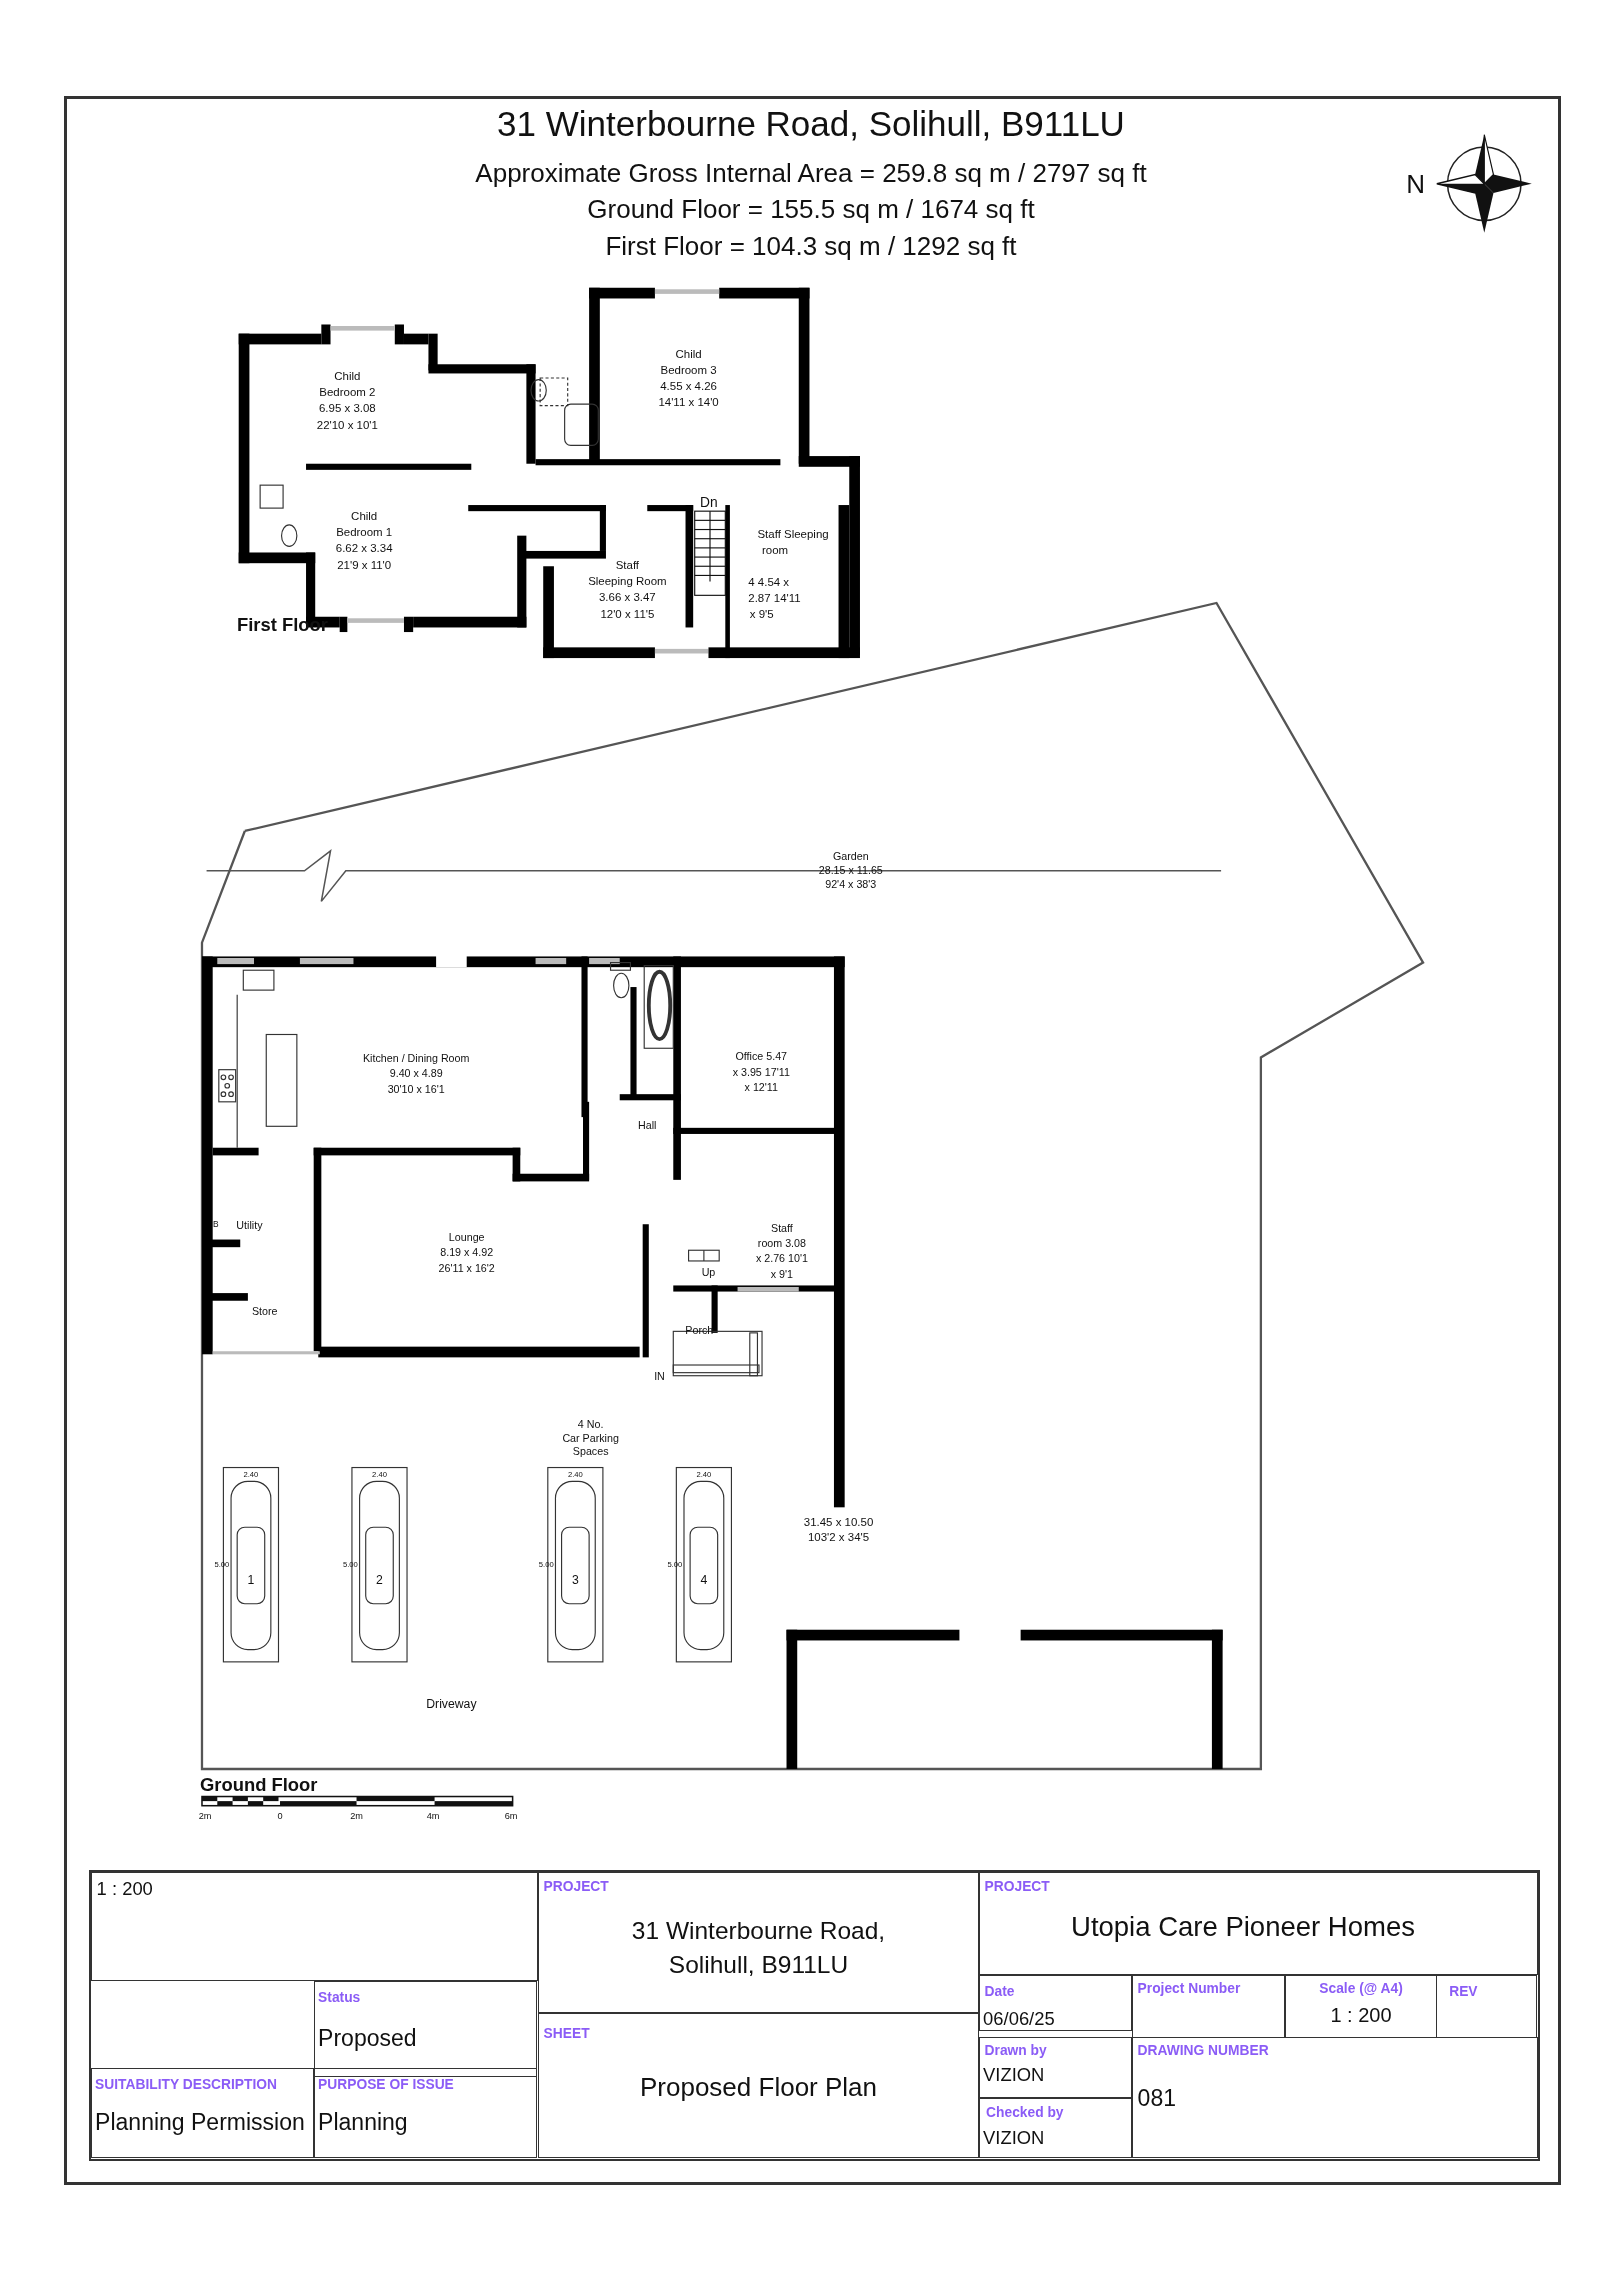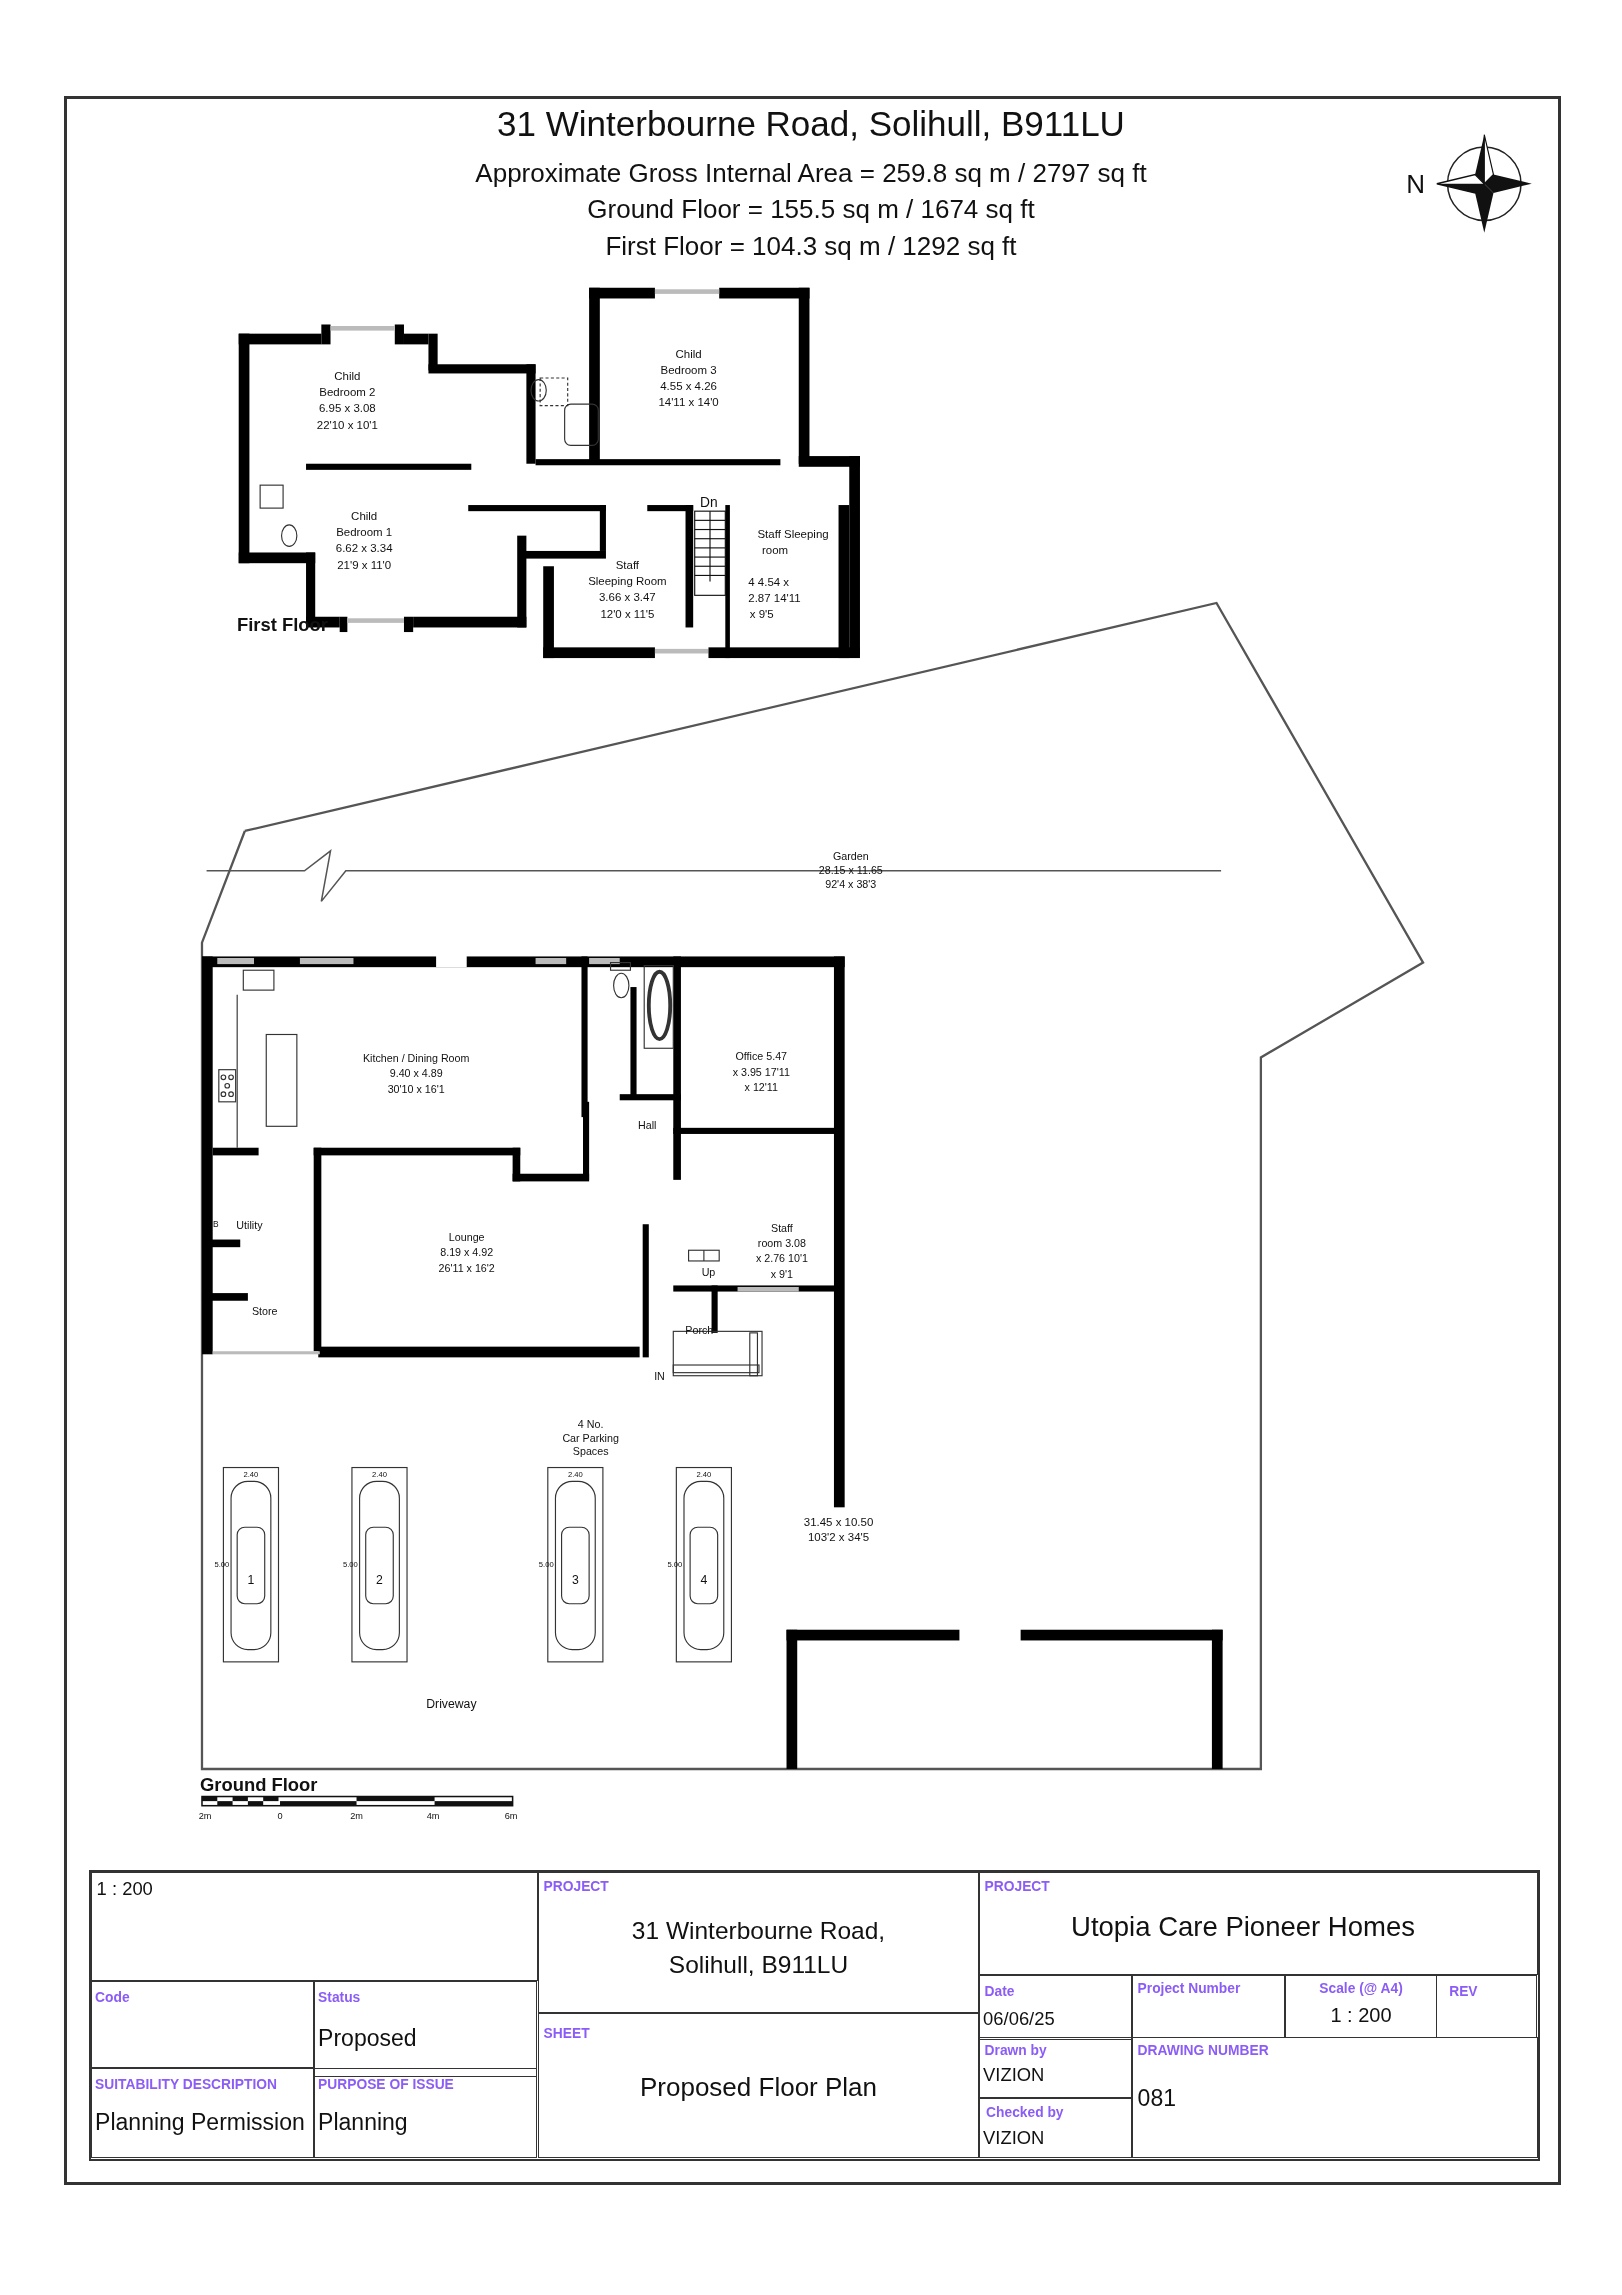--- a/index.html
+++ b/index.html
@@ -314,24 +314,20 @@
   </g>
 </svg>
 
 <div class="floor-label" style="left:237px; top:614px;">First Floor</div>
 <div class="floor-label" style="left:200px; top:1774px;">Ground Floor</div>
 
 <div class="tb">
   <div class="cell" style="left:0; top:0; width:447px; height:109px;">
     <div class="val" style="left:4.6px; top:4.6px; font-size:18.4px;">1 : 200</div>
   </div>
-  <div class="cell" style="left:0; top:109px; width:223px; height:87px;">
-    <div class="lbl" style="left:3.1px; top:7.7px;">Code</div>
-    <div class="val" style="left:3.1px; top:43px;"></div>
-  </div>
   <div class="cell" style="left:223px; top:109px; width:223px; height:96px;">
     <div class="lbl" style="left:3.1px; top:7.7px;">Status</div>
     <div class="val" style="left:3.1px; top:43px;">Proposed</div>
   </div>
   <div class="cell" style="left:0; top:196px; width:223px; height:90px;">
     <div class="lbl" style="left:3.1px; top:7.7px;">SUITABILITY DESCRIPTION</div>
     <div class="val" style="left:3.1px; top:40px;">Planning Permission</div>
   </div>
   <div class="cell" style="left:223px; top:196px; width:223px; height:90px;">
     <div class="lbl" style="left:3.1px; top:7.7px;">PURPOSE OF ISSUE</div>
@@ -343,21 +339,21 @@
     <div class="val center" style="top:78px; font-size:24.5px;">Solihull, B911LU</div>
   </div>
   <div class="cell" style="left:447px; top:141px; width:441px; height:145px;">
     <div class="lbl" style="left:4.6px; top:12.2px;">SHEET</div>
     <div class="val center" style="top:58px; font-size:26px;">Proposed Floor Plan</div>
   </div>
   <div class="cell" style="left:888px; top:0; width:559px; height:103px;">
     <div class="lbl" style="left:4.6px; top:6.1px;">PROJECT</div>
     <div class="val center" style="top:38px; font-size:27.5px; padding-right:31px;">Utopia Care Pioneer Homes</div>
   </div>
-  <div class="cell" style="left:888px; top:103px; width:153px; height:65px;padding-left:19px;">
+  <div class="cell" style="left:888px; top:103px; width:153px; height:56px;padding-left:19px;">
     <div class="lbl" style="left:4.6px; top:7.7px;">Date</div>
     <div class="val" style="left:3.1px; top:32px; font-size:18.4px;">06/06/25</div>
   </div>
   <div class="cell" style="left:1041px; top:103px; width:153px; height:63px;">
     <div class="lbl" style="left:4.6px; top:4.6px;">Project Number</div>
     <div class="val" style="left:4.6px; top:31px;"></div>
   </div>
   <div class="cell" style="left:1194px; top:103px; width:152px; height:63px;">
     <div class="lbl center" style="top:4.6px;">Scale (@ A4)</div>
     <div class="val center" style="top:27.5px; font-size:20px;">1 : 200</div>

